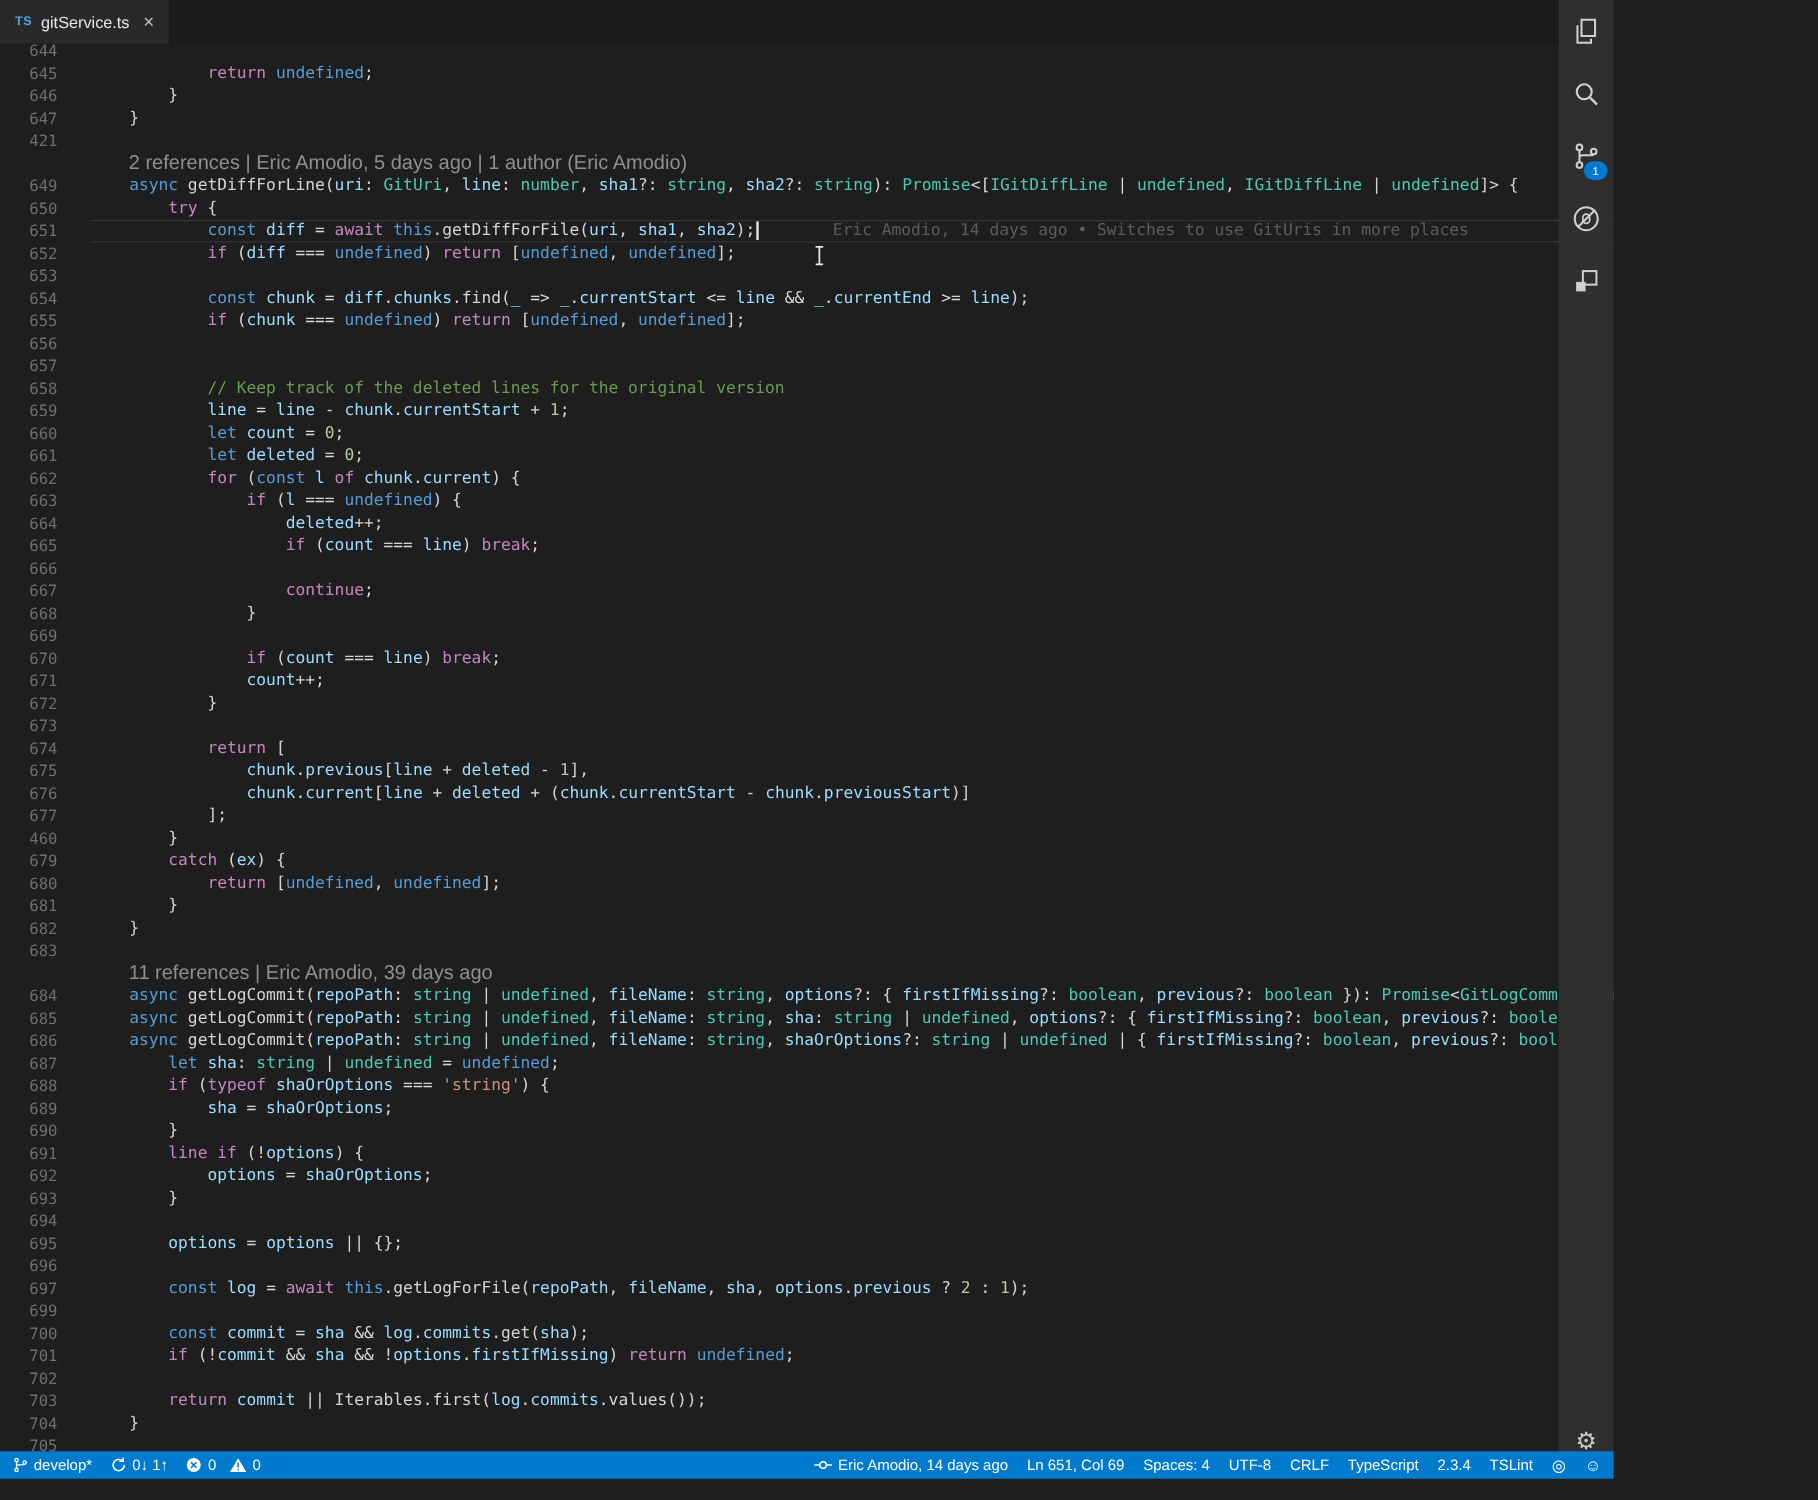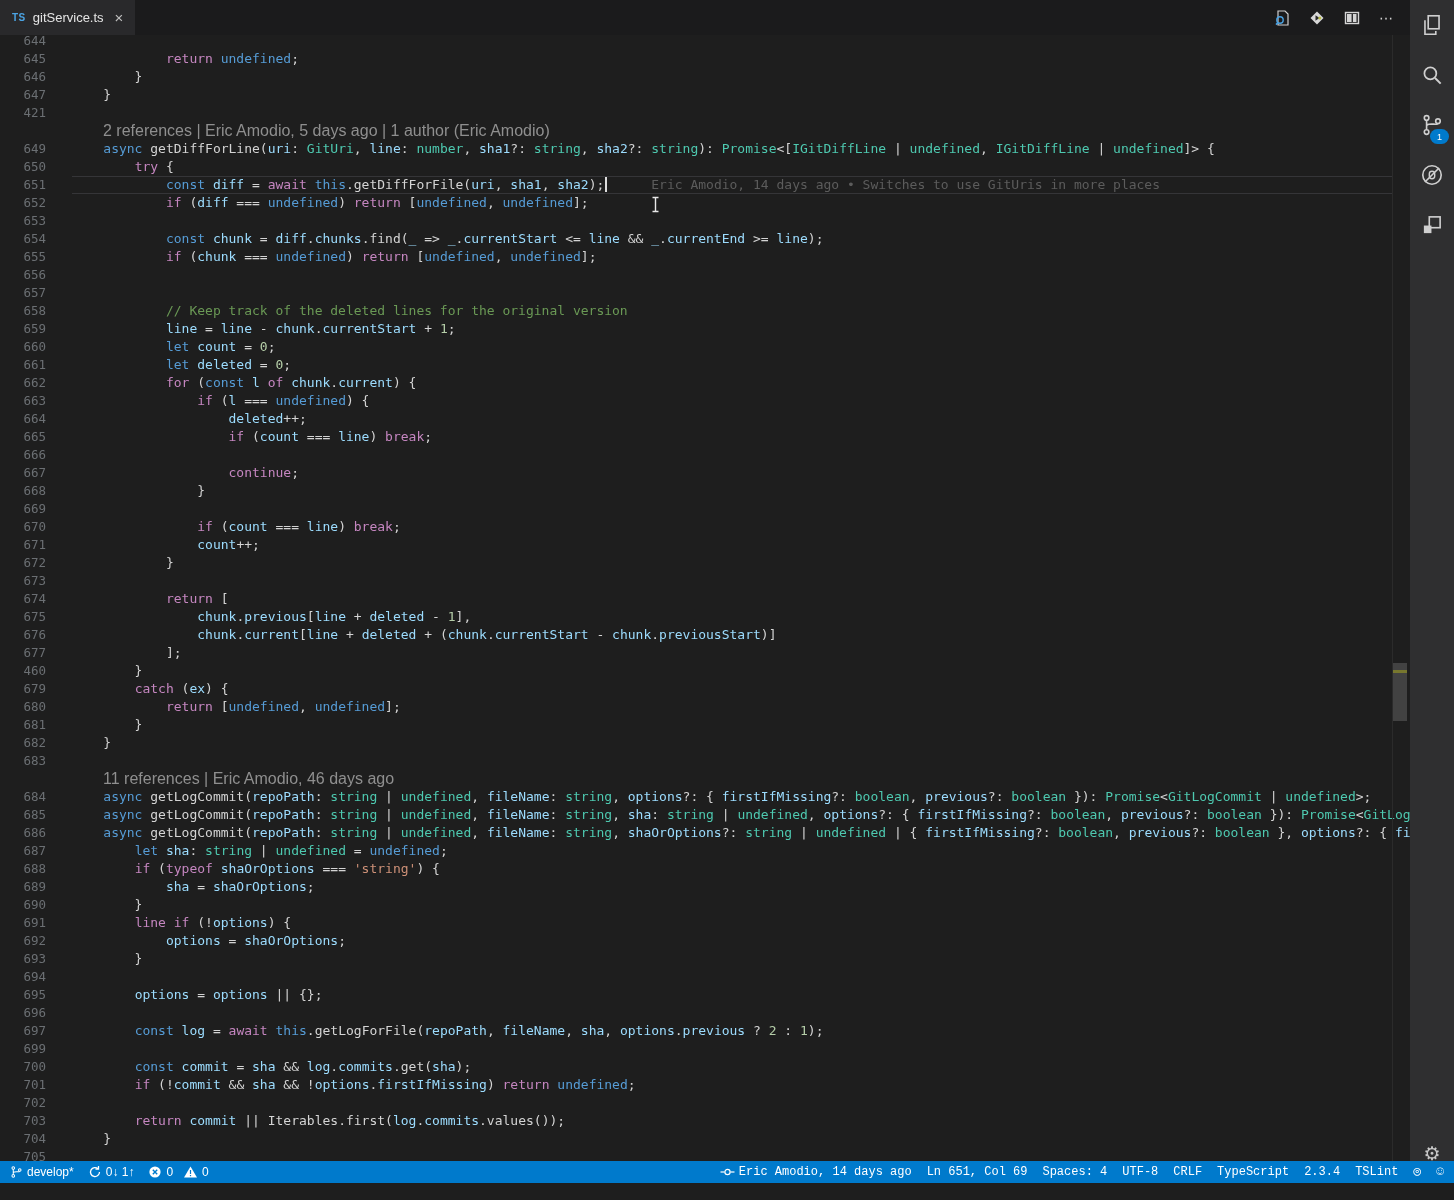--- a/index.html
+++ b/index.html
@@ -1,16 +1,16 @@
 <!DOCTYPE html>
 <html style="--editor-bg: #1e1e1e; --status-bar: #007acc; --badge: #007acc; --ts-icon: #4ba3e3; --keyword: #c586c0; --storage: #569cd6; --type: #4ec9b0; --variable: #9cdcfe; --comment: #6a9955; --number: #b5cea8; --string: #ce9178; --default: #d4d4d4; --line-number: #6b6f73; --codelens: #8f8f8f; --blame: #5c5c5c;"><head>
 <meta charset="utf-8">
 <style>
   html,body{margin:0;padding:0;background:#1e1e1e;}
-  .app{position:relative;width:1454px;height:1200px;background:var(--editor-bg);overflow:hidden;
+  .app{position:relative;width:1291px;height:1200px;background:var(--editor-bg);overflow:hidden;
        font-family:"Liberation Sans",sans-serif;-webkit-font-smoothing:antialiased;}
 
   
   .tabbar{position:absolute;top:0;left:0;width:1410px;height:35px;background:#1b1b1c;display:flex;align-items:stretch;}
   .tab{display:flex;align-items:center;gap:7px;padding:0 12px;background:#29292b;color:#e4e4e4;font-size:13px;}
   .tab .ftype{color:var(--ts-icon);font-size:10px;font-weight:bold;letter-spacing:.5px;}
   .tab .close{color:#c0c0c0;font-size:15px;margin-left:4px;}
   .tab-actions{margin-left:auto;display:flex;align-items:center;gap:17px;padding-right:14px;}
   .tact{width:18px;height:18px;display:flex;align-items:center;justify-content:center;}
   .tact svg{display:block}
@@ -19,21 +19,21 @@
   
   .editor{position:absolute;top:35px;left:0;width:1410px;bottom:22px;overflow:hidden;background:var(--editor-bg);}
   .lines{position:absolute;top:-3px;left:0;width:1410px;}
   .row{position:relative;display:flex;height:18px;line-height:18px;white-space:pre;
        font-family:"DejaVu Sans Mono",monospace;font-size:13px;}
   .num{flex:none;width:46px;margin-right:26px;text-align:right;color:var(--line-number);font-size:12.5px;}
   .code{white-space:pre;}
   .tk-d{color:var(--default)} .tk-k{color:var(--keyword)} .tk-s{color:var(--storage)}
   .tk-t{color:var(--type)} .tk-v{color:var(--variable)} .tk-c{color:var(--comment)}
   .tk-n{color:var(--number)} .tk-str{color:var(--string)}
-  .tk-blame{color:var(--blame);margin-left:44px;text-align:right;}
+  .tk-blame{color:var(--blame);margin-left:59px;text-align:right;}
   .lens-row{height:18px;line-height:17px;padding-left:103px;color:var(--codelens);
             font-family:"Liberation Sans",sans-serif;font-size:16px;}
   .linebox{position:absolute;top:0;bottom:0;left:72px;right:18px;border-top:1px solid #353538;border-bottom:1px solid #353538;pointer-events:none;}
   .cursor{display:inline-block;width:2px;height:15px;background:#dcdcdc;vertical-align:text-bottom;margin-left:1px;}
   .mouse-ibeam{position:absolute;left:650px;top:161px;color:#e8e8e8;pointer-events:none;}
 
   .ov-divider{position:absolute;top:0;bottom:0;left:1392px;width:1px;background:#2b2b2b;}
   .vscroll{position:absolute;top:0;bottom:0;left:1393px;width:14px;}
   .vthumb{position:absolute;top:628px;height:58px;left:0;right:0;background:rgba(121,121,121,.40);}
   .vmarker{position:absolute;top:635px;height:3px;left:0;right:0;background:#77772e;}
@@ -47,21 +47,21 @@
   .act-spacer{flex:1}
   .gear{font-size:19px;color:#c8c8c8;line-height:1;}
   .badge{position:absolute;right:5px;bottom:6px;min-width:15px;height:15px;border-radius:8px;background:var(--badge);
          color:#fff;font-size:9px;display:flex;align-items:center;justify-content:center;padding:0 2px;}
 
   
   .statusbar{position:absolute;left:0;right:0;bottom:17px;height:22px;background:var(--status-bar);color:#fff;
              display:flex;align-items:center;font-size:12px;padding:0 10px;}
   .sitem{display:flex;align-items:center;gap:4px;margin-right:14px;white-space:nowrap;}
   .sitem svg{display:block}
-  .sb-right{margin-left:auto;display:flex;align-items:flex-start;font-family:Liberation Mono, monospace;}
+  .sb-right{margin-left:auto;display:flex;align-items:flex-end;}
   .sb-right .sitem{margin-right:0;margin-left:15px;}
   .glyph{font-size:13px;line-height:1;}
 </style>
 </head>
 <body>
 
 <div class="app">
 
   <div class="tabbar">
     <div class="tab">
@@ -131,21 +131,21 @@
         <div class="row"><span class="num">674</span><span class="code"><span class="tk-d">            </span><span class="tk-k">return</span><span class="tk-d"> [</span></span></div>
         <div class="row"><span class="num">675</span><span class="code"><span class="tk-d">                </span><span class="tk-v">chunk</span><span class="tk-d">.</span><span class="tk-v">previous</span><span class="tk-d">[</span><span class="tk-v">line</span><span class="tk-d"> + </span><span class="tk-v">deleted</span><span class="tk-d"> - </span><span class="tk-n">1</span><span class="tk-d">],</span></span></div>
         <div class="row"><span class="num">676</span><span class="code"><span class="tk-d">                </span><span class="tk-v">chunk</span><span class="tk-d">.</span><span class="tk-v">current</span><span class="tk-d">[</span><span class="tk-v">line</span><span class="tk-d"> + </span><span class="tk-v">deleted</span><span class="tk-d"> + (</span><span class="tk-v">chunk</span><span class="tk-d">.</span><span class="tk-v">currentStart</span><span class="tk-d"> - </span><span class="tk-v">chunk</span><span class="tk-d">.</span><span class="tk-v">previousStart</span><span class="tk-d">)]</span></span></div>
         <div class="row"><span class="num">677</span><span class="code"><span class="tk-d">            ];</span></span></div>
         <div class="row"><span class="num">460</span><span class="code"><span class="tk-d">        }</span></span></div>
         <div class="row"><span class="num">679</span><span class="code"><span class="tk-d">        </span><span class="tk-k">catch</span><span class="tk-d"> (</span><span class="tk-v">ex</span><span class="tk-d">) {</span></span></div>
         <div class="row"><span class="num">680</span><span class="code"><span class="tk-d">            </span><span class="tk-k">return</span><span class="tk-d"> [</span><span class="tk-s">undefined</span><span class="tk-d">, </span><span class="tk-s">undefined</span><span class="tk-d">];</span></span></div>
         <div class="row"><span class="num">681</span><span class="code"><span class="tk-d">        }</span></span></div>
         <div class="row"><span class="num">682</span><span class="code"><span class="tk-d">    }</span></span></div>
         <div class="row"><span class="num">683</span><span class="code"></span></div>
-        <div class="lens-row">11 references | Eric Amodio, 46 days ago</div>
+        <div class="lens-row">11 references | Eric Amodio, 39 days ago</div>
         <div class="row"><span class="num">684</span><span class="code"><span class="tk-d">    </span><span class="tk-s">async</span><span class="tk-d"> getLogCommit(</span><span class="tk-v">repoPath</span><span class="tk-d">: </span><span class="tk-t">string</span><span class="tk-d"> | </span><span class="tk-t">undefined</span><span class="tk-d">, </span><span class="tk-v">fileName</span><span class="tk-d">: </span><span class="tk-t">string</span><span class="tk-d">, </span><span class="tk-v">options</span><span class="tk-d">?: { </span><span class="tk-v">firstIfMissing</span><span class="tk-d">?: </span><span class="tk-t">boolean</span><span class="tk-d">, </span><span class="tk-v">previous</span><span class="tk-d">?: </span><span class="tk-t">boolean</span><span class="tk-d"> }): </span><span class="tk-t">Promise</span><span class="tk-d">&lt;</span><span class="tk-t">GitLogCommit</span><span class="tk-d"> | </span><span class="tk-t">undefined</span><span class="tk-d">&gt;;</span></span></div>
         <div class="row"><span class="num">685</span><span class="code"><span class="tk-d">    </span><span class="tk-s">async</span><span class="tk-d"> getLogCommit(</span><span class="tk-v">repoPath</span><span class="tk-d">: </span><span class="tk-t">string</span><span class="tk-d"> | </span><span class="tk-t">undefined</span><span class="tk-d">, </span><span class="tk-v">fileName</span><span class="tk-d">: </span><span class="tk-t">string</span><span class="tk-d">, </span><span class="tk-v">sha</span><span class="tk-d">: </span><span class="tk-t">string</span><span class="tk-d"> | </span><span class="tk-t">undefined</span><span class="tk-d">, </span><span class="tk-v">options</span><span class="tk-d">?: { </span><span class="tk-v">firstIfMissing</span><span class="tk-d">?: </span><span class="tk-t">boolean</span><span class="tk-d">, </span><span class="tk-v">previous</span><span class="tk-d">?: </span><span class="tk-t">boolean</span><span class="tk-d"> }): </span><span class="tk-t">Promise</span><span class="tk-d">&lt;</span><span class="tk-t">GitLog</span></span></div>
         <div class="row"><span class="num">686</span><span class="code"><span class="tk-d">    </span><span class="tk-s">async</span><span class="tk-d"> getLogCommit(</span><span class="tk-v">repoPath</span><span class="tk-d">: </span><span class="tk-t">string</span><span class="tk-d"> | </span><span class="tk-t">undefined</span><span class="tk-d">, </span><span class="tk-v">fileName</span><span class="tk-d">: </span><span class="tk-t">string</span><span class="tk-d">, </span><span class="tk-v">shaOrOptions</span><span class="tk-d">?: </span><span class="tk-t">string</span><span class="tk-d"> | </span><span class="tk-t">undefined</span><span class="tk-d"> | { </span><span class="tk-v">firstIfMissing</span><span class="tk-d">?: </span><span class="tk-t">boolean</span><span class="tk-d">, </span><span class="tk-v">previous</span><span class="tk-d">?: </span><span class="tk-t">boolean</span><span class="tk-d"> }, </span><span class="tk-v">options</span><span class="tk-d">?: { </span><span class="tk-v">fi</span></span></div>
         <div class="row"><span class="num">687</span><span class="code"><span class="tk-d">        </span><span class="tk-s">let</span><span class="tk-d"> </span><span class="tk-v">sha</span><span class="tk-d">: </span><span class="tk-t">string</span><span class="tk-d"> | </span><span class="tk-t">undefined</span><span class="tk-d"> = </span><span class="tk-s">undefined</span><span class="tk-d">;</span></span></div>
         <div class="row"><span class="num">688</span><span class="code"><span class="tk-d">        </span><span class="tk-k">if</span><span class="tk-d"> (</span><span class="tk-k">typeof</span><span class="tk-d"> </span><span class="tk-v">shaOrOptions</span><span class="tk-d"> === </span><span class="tk-str">'string'</span><span class="tk-d">) {</span></span></div>
         <div class="row"><span class="num">689</span><span class="code"><span class="tk-d">            </span><span class="tk-v">sha</span><span class="tk-d"> = </span><span class="tk-v">shaOrOptions</span><span class="tk-d">;</span></span></div>
         <div class="row"><span class="num">690</span><span class="code"><span class="tk-d">        }</span></span></div>
         <div class="row"><span class="num">691</span><span class="code"><span class="tk-d">        </span><span class="tk-k">line</span><span class="tk-d"> </span><span class="tk-k">if</span><span class="tk-d"> (!</span><span class="tk-v">options</span><span class="tk-d">) {</span></span></div>
         <div class="row"><span class="num">692</span><span class="code"><span class="tk-d">            </span><span class="tk-v">options</span><span class="tk-d"> = </span><span class="tk-v">shaOrOptions</span><span class="tk-d">;</span></span></div>
         <div class="row"><span class="num">693</span><span class="code"><span class="tk-d">        }</span></span></div>

